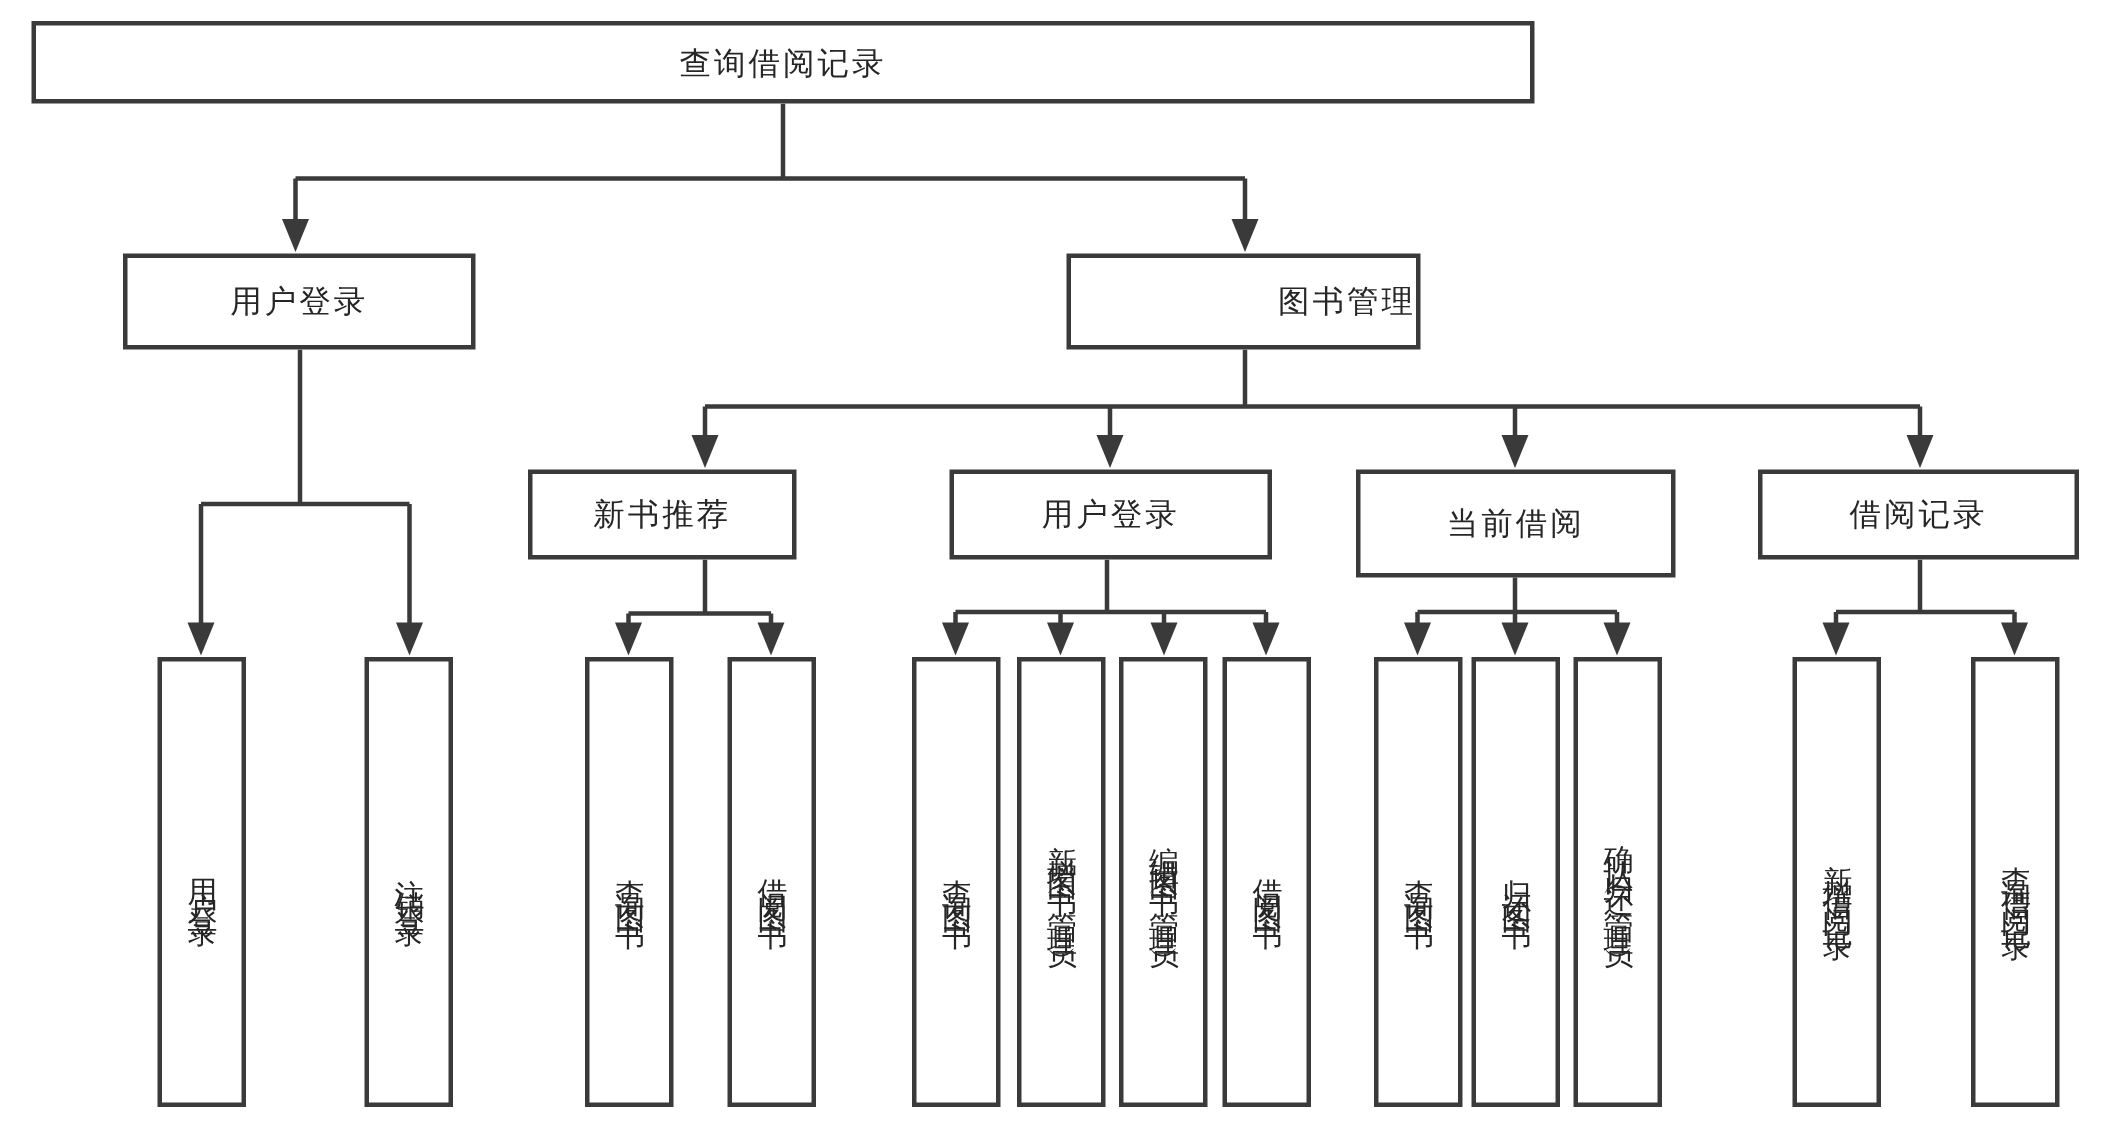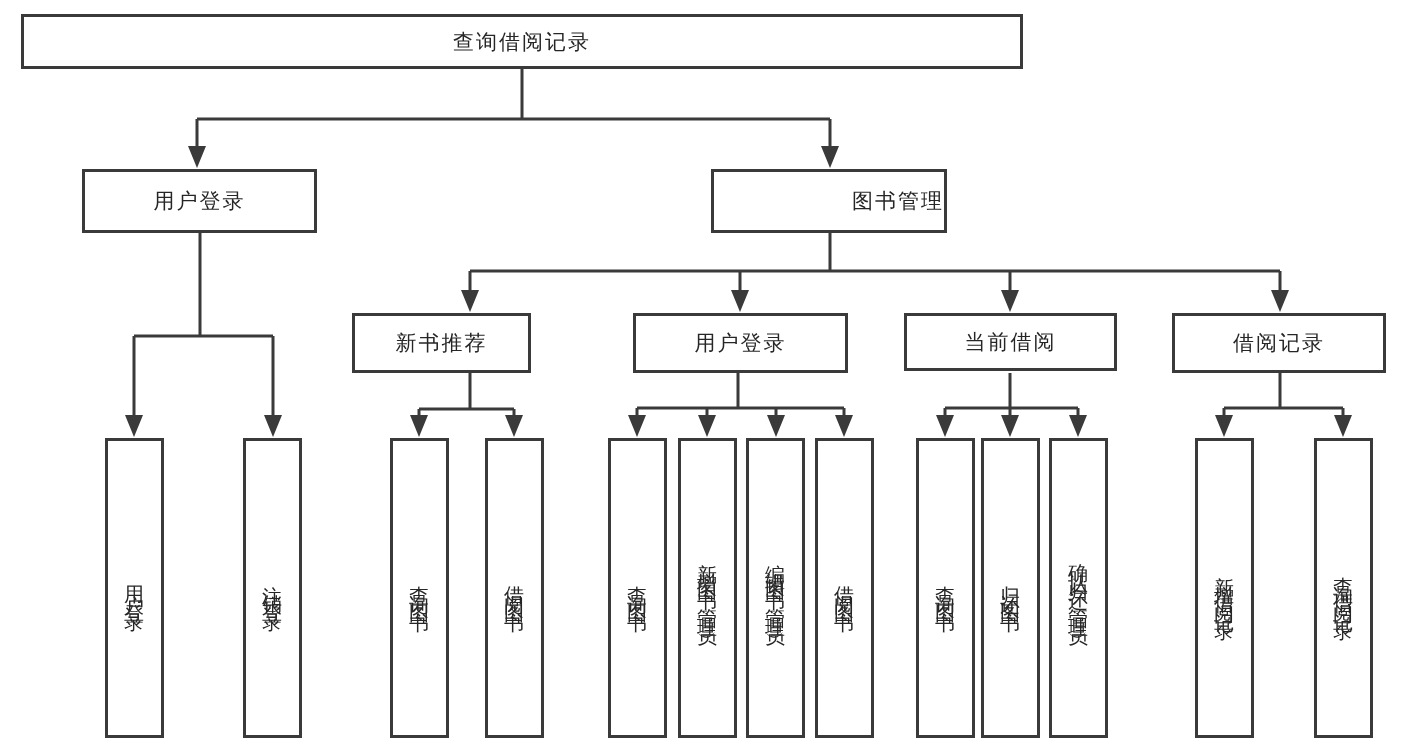--- a/index.html
+++ b/index.html
@@ -79,21 +79,21 @@
   <div class="node" style="left:711px;top:169px;width:236px;height:64px;justify-content:flex-end;">
     <span class="lbl">图书管理</span>
   </div>
 
   <div class="node" style="left:352px;top:313px;width:179px;height:60px;font-family:Liberation Mono, monospace;">
     <span class="lbl">新书推荐</span>
   </div>
   <div class="node" style="left:633px;top:313px;width:215px;height:60px;">
     <span class="lbl">用户登录</span>
   </div>
-  <div class="node" style="left:904px;top:313px;width:213px;height:58px;">
+  <div class="node" style="left:904px;top:313px;width:213px;height:72px;">
     <span class="lbl">当前借阅</span>
   </div>
   <div class="node" style="left:1172px;top:313px;width:214px;height:60px;">
     <span class="lbl">借阅记录</span>
   </div>
 
   <div class="leaf" style="left:105px;">
     <span class="vlbl">用户登录</span>
   </div>
   <div class="leaf" style="left:243px;">

